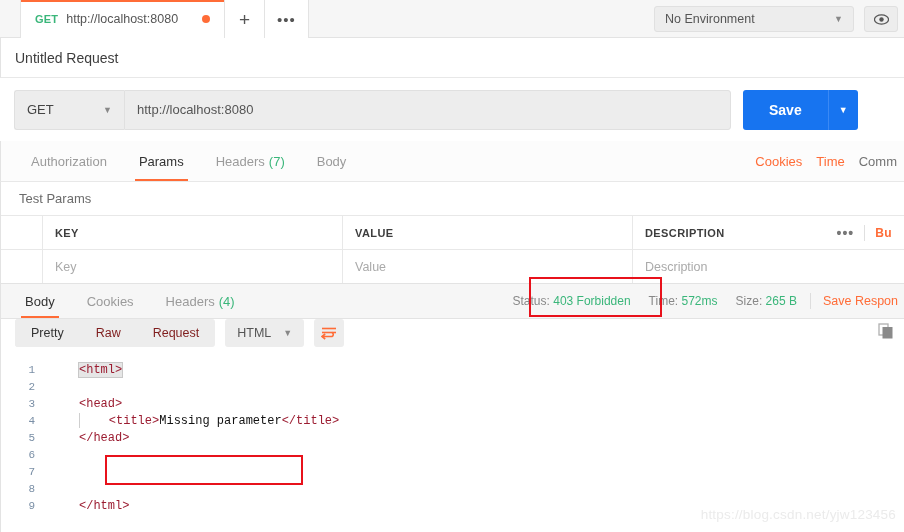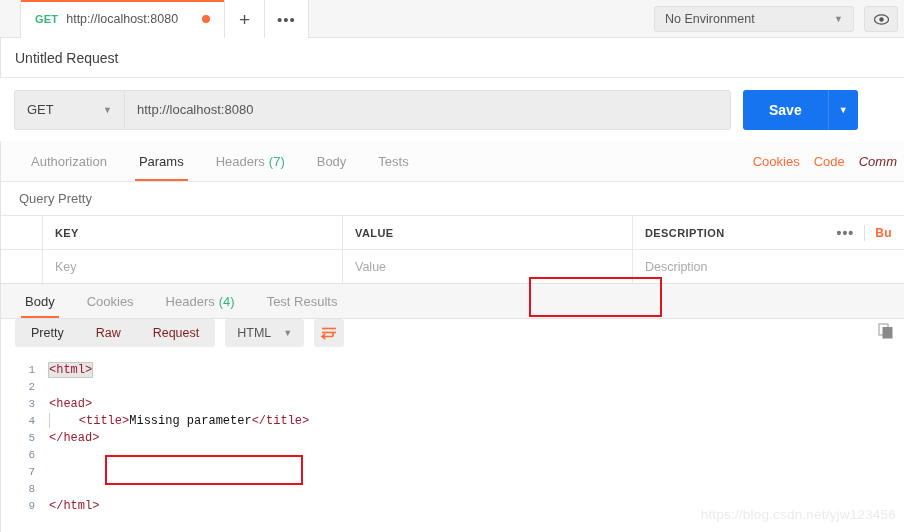--- a/index.html
+++ b/index.html
@@ -112,21 +112,21 @@
     color:#9b9b9b; font-size:13px; position:relative; white-space:nowrap;
   }
   .rt.active { color:#333; }
   .rt.active::after {
     content:""; position:absolute; left:12px; right:12px; bottom:0;
     height:2px; background:#ff6c37;
   }
   .rt .cnt { color:#3ab67a; margin-left:4px; }
   .rt-right { margin-left:auto; display:flex; align-items:center; }
   .rt-link { color:#ff6c37; font-size:13px; padding:0 7px; white-space:nowrap; }
-  .rt-link.faded { color:#7f1d1d;font-style:italic; }
+  .rt-link.faded { color:#737373; }
 
   
   .qp-title {
     position:absolute; top:182px; left:0; width:904px; height:33px;
     display:flex; align-items:center; padding-left:18px;
     color:#6b6b6b; font-size:13px; background:#fff;
     border-left:1px solid #e3e3e3;
   }
   .params-table {
     position:absolute; top:215px; left:0; width:904px; height:68px;
@@ -206,21 +206,21 @@
     position:absolute; top:361px; left:0; width:904px; height:171px;
     background:#fff; border-left:1px solid #e3e3e3;
     font-family:"Liberation Mono", monospace; font-size:12px;
     overflow:hidden;
   }
   .code-line { display:flex; height:17px; align-items:center; }
   .ln {
     width:48px; text-align:right; padding-right:14px;
     color:#7a8fa6; font-size:11px; flex:none; user-select:none;
   }
-  .lt { color:#111; white-space:pre; position:relative; }
+  .lt { color:#111; white-space:pre; position:relative;margin-left:30px; }
   .tg { color:#9b1b30; }
   .sel-box {
     outline:1px solid #c8c8c8; background:#e6e6e6;
     padding:0 0; display:inline-block;
   }
   .indent-guide {
     display:inline-block; border-left:1px solid #cfcfcf; height:15px;
     vertical-align:middle; margin-right:0;
   }
 
@@ -304,31 +304,28 @@
     <div class="rt active">
       <span>Params</span>
     </div>
     <div class="rt">
       <span>Headers</span>
       <span class="cnt">(7)</span>
     </div>
     <div class="rt">
       <span>Body</span>
     </div>
-    <div class="rt">
-      <span>Tests</span>
-    </div>
     <div class="rt-right">
       <span class="rt-link">Cookies</span>
-      <span class="rt-link">Code</span>
+      <span class="rt-link">Time</span>
       <span class="rt-link faded">Comm</span>
     </div>
   </div>
 
-  <div class="qp-title">Query Pretty</div>
+  <div class="qp-title">Test Params</div>
 
   <div class="params-table">
     <div class="prow hdr">
       <div class="pcell check"></div>
       <div class="pcell key">KEY</div>
       <div class="pcell val">VALUE</div>
       <div class="pcell desc">
         <span>DESCRIPTION</span>
         <span class="desc-tools">
           <span class="desc-dots">•••</span>
@@ -348,24 +345,37 @@
     <div class="rt active">
       <span>Body</span>
     </div>
     <div class="rt">
       <span>Cookies</span>
     </div>
     <div class="rt">
       <span>Headers</span>
       <span class="cnt">(4)</span>
     </div>
-    <div class="rt">
-      <span>Test Results</span>
-    </div>
-
+
+    <div class="resp-stats">
+      <span class="stat">
+        <span>Status:</span>
+        <b>403 Forbidden</b>
+      </span>
+      <span class="stat">
+        <span>Time:</span>
+        <b>572ms</b>
+      </span>
+      <span class="stat">
+        <span>Size:</span>
+        <b>265 B</b>
+      </span>
+      <span class="stat-sep"></span>
+      <span class="save-resp">Save Respon</span>
+    </div>
   </div>
 
   <div class="annot-status"></div>
 
   <div class="resp-toolbar">
     <div class="seg">
       <div class="seg-item active">Pretty</div>
       <div class="seg-item">Raw</div>
       <div class="seg-item">Request</div>
     </div>

